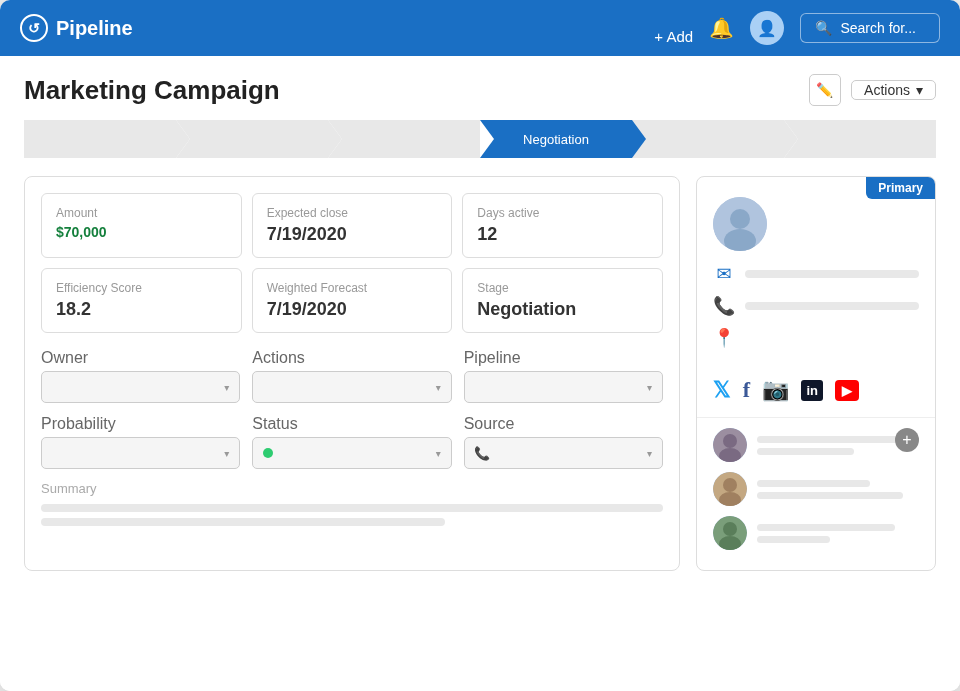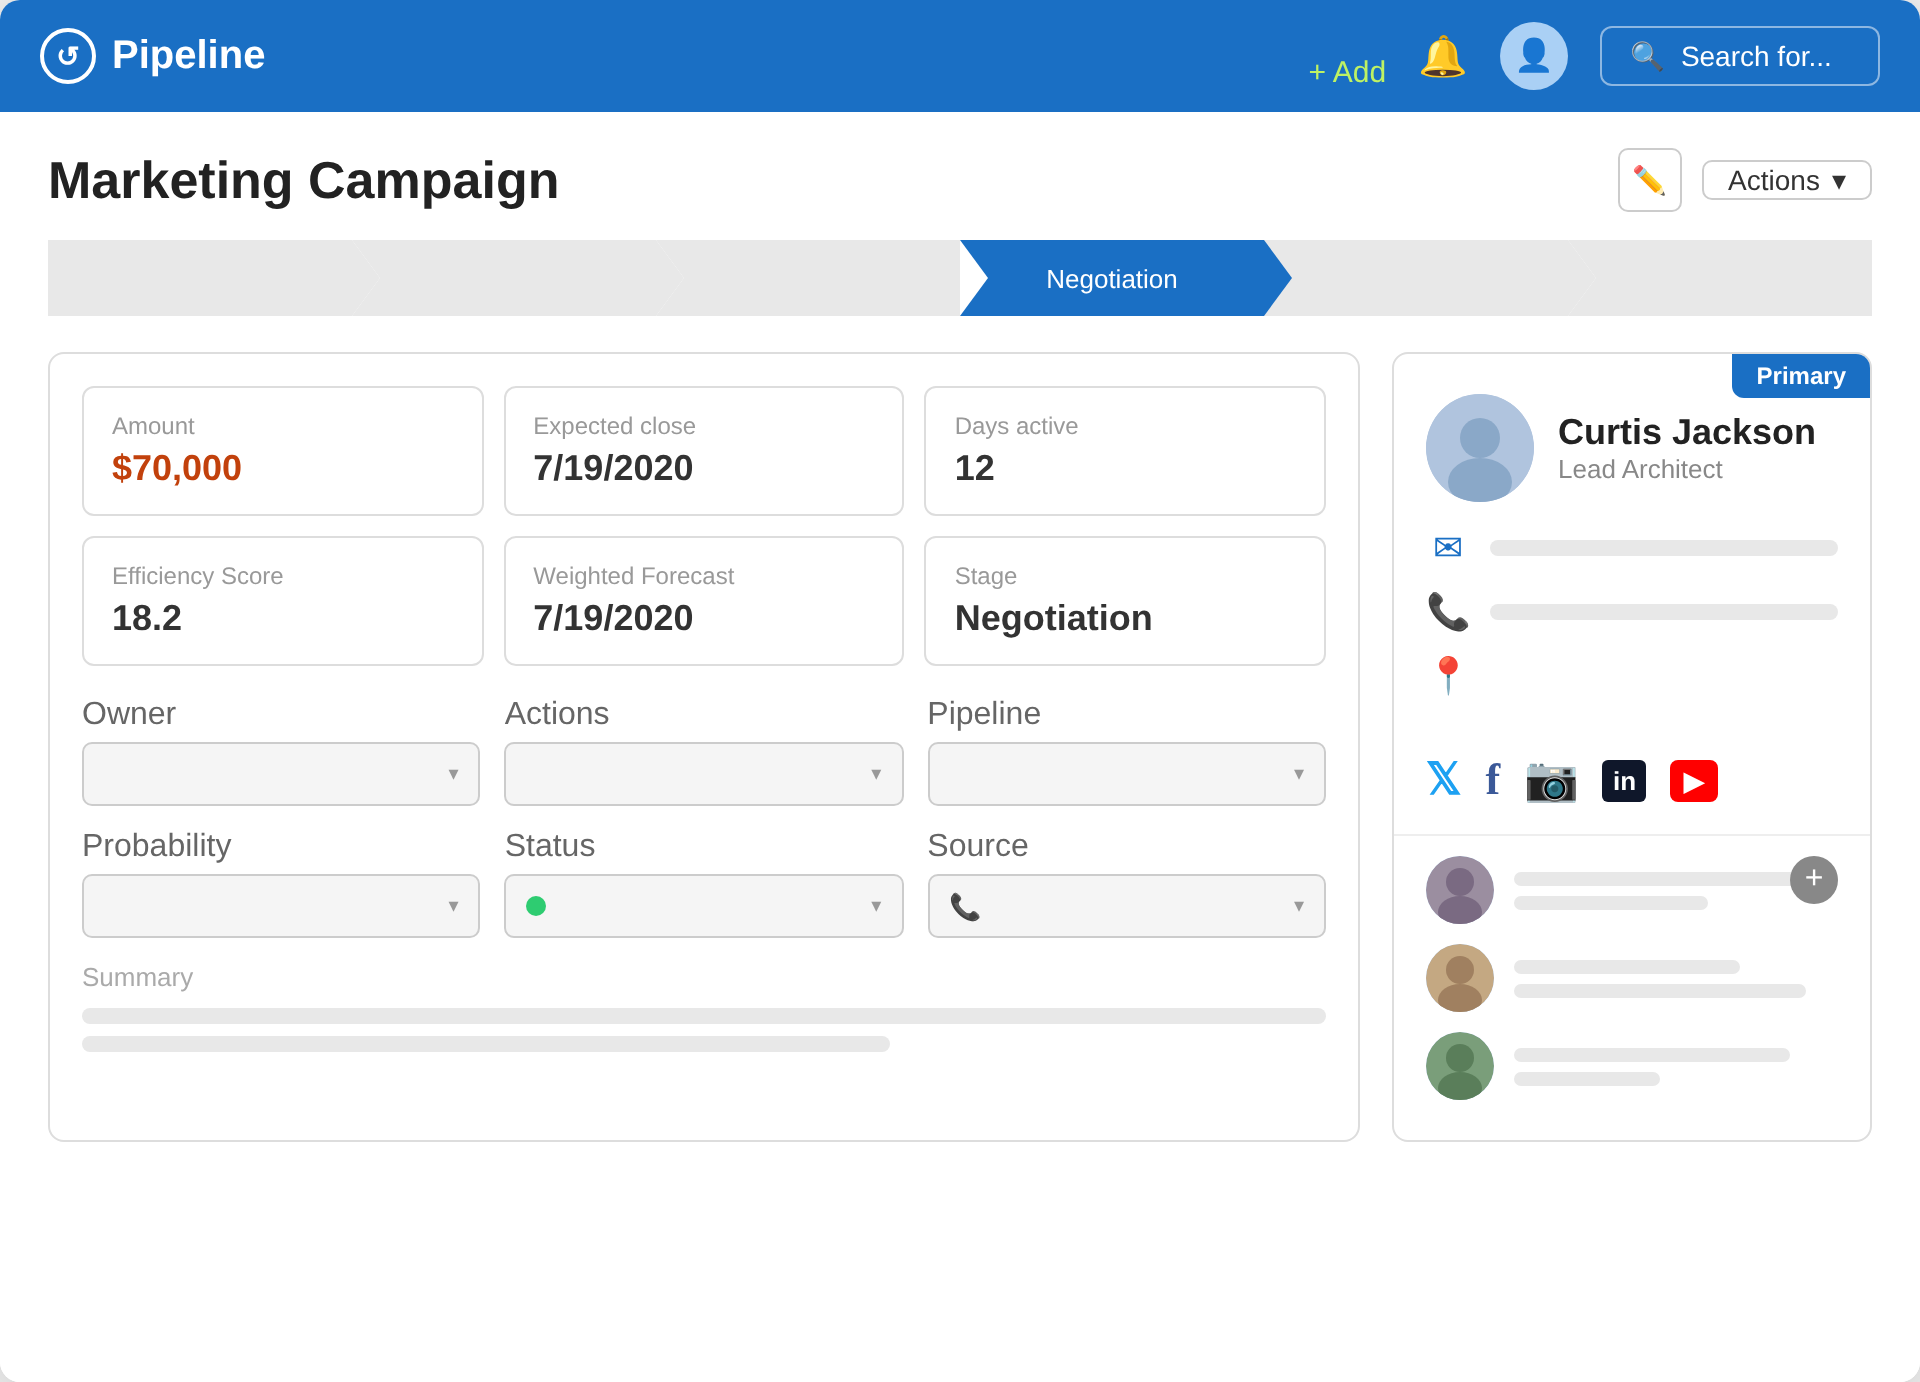--- a/index.html
+++ b/index.html
@@ -4,21 +4,21 @@
   <style>
     * { box-sizing: border-box; margin: 0; padding: 0; }
     body { font-family: -apple-system, BlinkMacSystemFont, 'Segoe UI', sans-serif; background: #f0f0f0; display: flex; justify-content: center; align-items: center; min-height: 100vh; }
     .app-window { width: 960px; height: 691px; background: #fff; border-radius: 10px; overflow: hidden; box-shadow: 0 4px 24px rgba(0,0,0,0.18); display: flex; flex-direction: column; }
 
     
     .header { background: #1a6fc4; display: flex; align-items: center; padding: 0 20px; height: 56px; gap: 16px; flex-shrink: 0; }
     .header-logo { display: flex; align-items: center; gap: 8px; color: #fff; font-size: 20px; font-weight: 700; }
     .logo-icon { width: 28px; height: 28px; border: 2.5px solid #fff; border-radius: 50%; display: flex; align-items: center; justify-content: center; font-size: 14px; color: #fff; }
     .header-spacer { flex: 1; }
-    .header-add { color: #bef264; font-size: 15px; font-weight: 500; cursor: pointer; margin-top: 16px; }
+    .header-add { color: #ffffff; font-size: 15px; font-weight: 500; cursor: pointer; margin-top: 16px; }
     .header-bell { color: #fff; font-size: 20px; cursor: pointer; }
     .header-avatar { width: 34px; height: 34px; border-radius: 50%; background: #aad0f5; overflow: hidden; display: flex; align-items: center; justify-content: center; font-size: 16px; }
     .header-search { background: #1a6fc4; border: 1.5px solid rgba(255,255,255,0.5); border-radius: 6px; color: #fff; padding: 6px 14px; display: flex; align-items: center; gap: 8px; font-size: 14px; cursor: pointer; min-width: 140px; }
     .header-search-icon { font-size: 14px; opacity: 0.85; }
 
     
     .page { background: #fff; flex: 1; overflow-y: auto; padding: 18px 24px 18px 24px; }
 
     
     .page-title-row { display: flex; align-items: center; margin-bottom: 14px; gap: 10px; }
@@ -41,21 +41,21 @@
     .main-content { display: flex; gap: 16px; flex: 1; }
 
     
     .left-panel { flex: 1; background: #fff; border: 1px solid #ddd; border-radius: 8px; padding: 16px; }
 
     
     .stat-cards { display: grid; grid-template-columns: 1fr 1fr 1fr; gap: 10px; margin-bottom: 16px; }
     .stat-card { border: 1px solid #ddd; border-radius: 6px; padding: 12px 14px; }
     .stat-label { font-size: 12px; color: #999; margin-bottom: 4px; }
     .stat-value { font-size: 18px; font-weight: 600; color: #333; }
-    .stat-value-green { font-size: 18px; font-weight: 700; color: #c2410c; }
+    .stat-value-green { font-size: 14px; font-weight: 700; color: #15803d; }
 
     
     .fields-section { display: grid; grid-template-columns: 1fr 1fr 1fr; gap: 12px; margin-bottom: 12px; }
     .field-group { display: flex; flex-direction: column; gap: 4px; }
     .field-label { font-size: 16px; color: #666; }
     .field-select { border: 1px solid #ccc; border-radius: 5px; background: #f5f5f5; height: 32px; display: flex; align-items: center; justify-content: space-between; padding: 0 10px; font-size: 13px; color: #aaa; cursor: pointer; }
     .field-select-chevron { font-size: 10px; color: #999; }
 
     
     .status-select { border: 1px solid #ccc; border-radius: 5px; background: #f5f5f5; height: 32px; display: flex; align-items: center; gap: 6px; padding: 0 10px; font-size: 13px; color: #aaa; cursor: pointer; }
@@ -241,24 +241,20 @@
       <div class="right-panel">
         <div class="primary-badge">Primary</div>
         <div class="contact-header">
           <div class="contact-avatar">
             <svg width="54" height="54" viewBox="0 0 54 54">
               <circle cx="27" cy="27" r="27" fill="#b0c4de"></circle>
               <circle cx="27" cy="22" r="10" fill="#8aa8c8"></circle>
               <ellipse cx="27" cy="44" rx="16" ry="12" fill="#8aa8c8"></ellipse>
             </svg>
           </div>
-          <div>
-            <div class="contact-name">Curtis Jackson</div>
-            <div class="contact-title">Lead Architect</div>
-          </div>
         </div>
 
         <div class="contact-info">
           <div class="contact-row">
             <span class="contact-icon icon-email">✉</span>
             <div class="contact-line"></div>
           </div>
           <div class="contact-row">
             <span class="contact-icon icon-phone">📞</span>
             <div class="contact-line" style="width:55%"></div>

